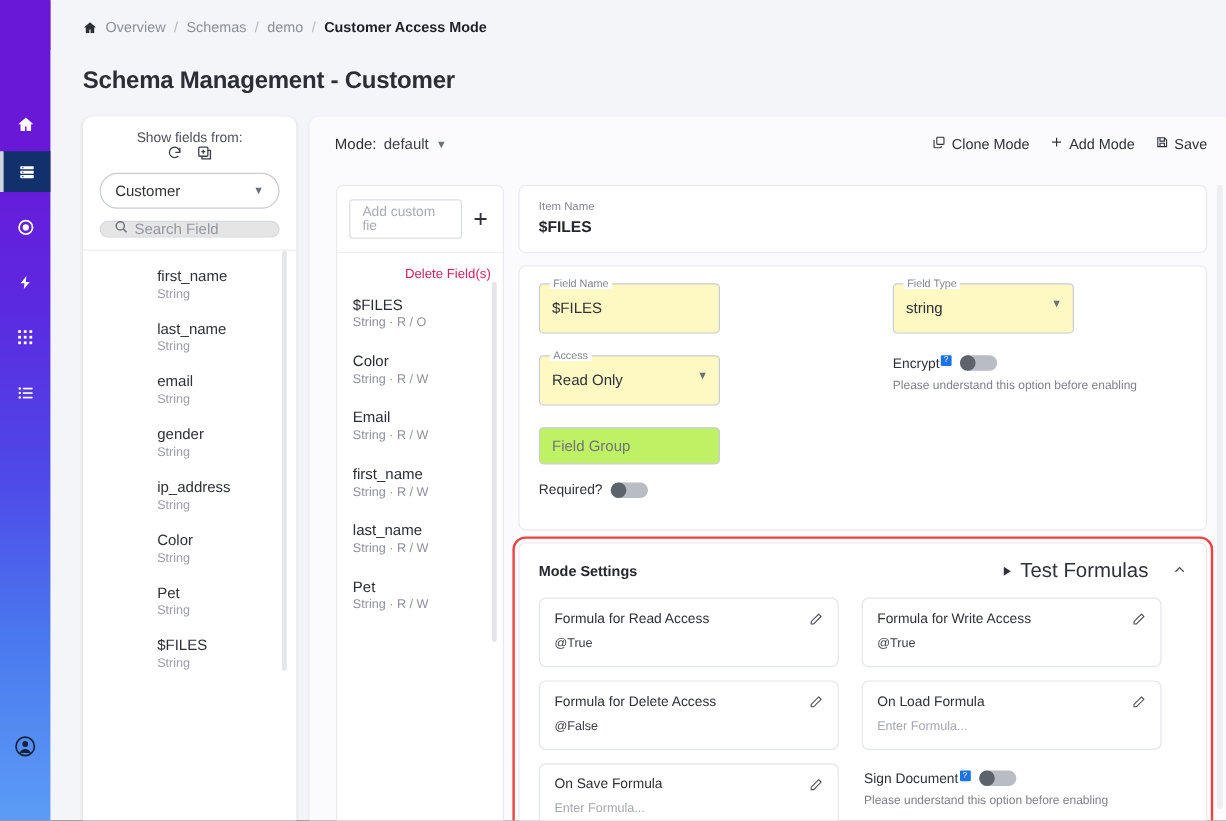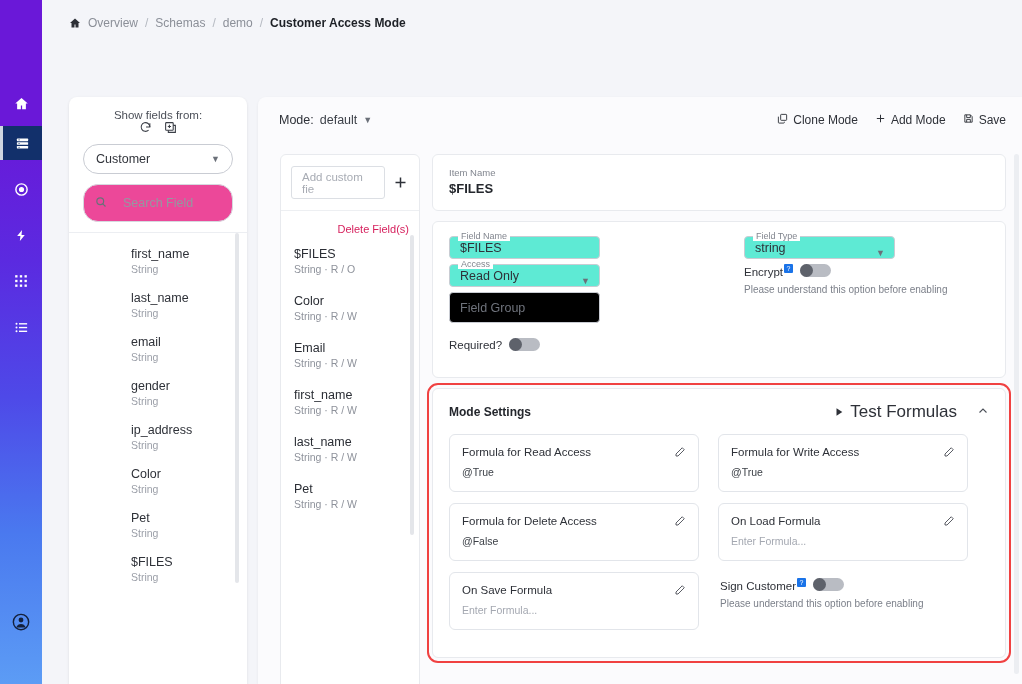--- a/index.html
+++ b/index.html
@@ -128,23 +128,23 @@
   .lp-icons { display: flex; gap: 12px; color: #3b3f47; }
   .lp-icons span { cursor: pointer; display: flex; }
   .select-box {
     height: 30px; border: 1px solid #c9ccd3; border-radius: 15px;
     display: flex; align-items: center; justify-content: space-between;
     padding: 0 12px; font-size: 12.5px; color: #31343b;
     margin-bottom: 10px; cursor: pointer; background: #fff;
   }
   .caret { color: #6b7079; font-size: 9px; }
   .search-box {
-    height: 38px; border: 1px solid #d6d9df; border-radius: 15px;
-    display: flex; align-items: center; gap: 16px;
-    padding: 0 11px; background: #ec4899; cursor: text;
+    height: 14px; border: 1px solid #d6d9df; border-radius: 15px;
+    display: flex; align-items: center; gap: 5px;
+    padding: 0 11px; background: #e5e5e5; cursor: text;
   }
   .search-box input {
     border: none; outline: none; background: transparent;
     font-size: 12.5px; color: #31343b; width: 100%;
     font-family: "Liberation Sans", sans-serif;
   }
   .search-box input::placeholder { color: #9498a1; }
   .lp-list { padding: 14px 0 0 0; position: relative; height: 498px; }
   .lp-item { padding: 0 0 14px 62px; cursor: pointer; }
   .lp-item .nm { font-size: 12.5px; color: #2e3138; line-height: 15px; }
@@ -225,40 +225,40 @@
   .item-name-card { padding: 12px 16px 14px 16px; }
   .lbl-mini { font-size: 9.5px; color: #82868f; margin-bottom: 3px; }
   .item-name-val { font-size: 13px; font-weight: bold; color: #24272d; }
 
   .setting-card { padding: 14px 16px 16px 16px; position: relative; }
   .sec-title { font-size: 12px; font-weight: bold; color: #24272d; margin-bottom: 12px; }
   .fs-grid { display: flex; }
   .fs-col { width: 50%; }
   .fs-col.right { padding-left: 25px; }
   .outline-field {
-    position: relative; height: 23px; border: 1px solid #c9ccd3;
-    border-radius: 4px; margin-bottom: 5px; background: #5eead4;
+    position: relative; height: 42px; border: 1px solid #c9ccd3;
+    border-radius: 4px; margin-bottom: 18px; background: #fef9c3;
     display: flex; align-items: center; padding: 0 10px;
     font-size: 12.5px; color: #2e3138; width: 151px; cursor: text;
   }
   .outline-field.wide { width: 151px; }
   .outline-field .legend {
     position: absolute; left: 8px; top: -6px;
     background: #fff; padding: 0 3px;
     font-size: 9px; color: #82868f;
   }
   .outline-field .sel-caret {
     position: absolute; right: 9px; top: 11px;
     color: #6b7079; font-size: 9px;
   }
   .plain-field {
     height: 31px; border: 1px solid #c9ccd3; border-radius: 4px;
     display: flex; align-items: center; padding: 0 10px;
     font-size: 12.5px; color: #6f737c; width: 151px;
-    margin-bottom: 15px; cursor: text; background: #000000;
+    margin-bottom: 15px; cursor: text; background: #bef264;
   }
   .toggle-row {
     display: flex; align-items: center; gap: 7px;
     font-size: 11.5px; color: #2e3138; margin-bottom: 10px;
   }
   .toggle {
     width: 31px; height: 13px; border-radius: 7px;
     background: #b9bcc3; position: relative; cursor: pointer;
     display: inline-block;
   }
@@ -407,20 +407,21 @@
           </svg>
       </span>
       <span class="crumb">Overview</span>
       <span class="crumb-sep">/</span>
       <span class="crumb">Schemas</span>
       <span class="crumb-sep">/</span>
       <span class="crumb">demo</span>
       <span class="crumb-sep">/</span>
       <span class="crumb active">Customer Access Mode</span>
     </div>
+    <div class="page-title">Schema Management - Customer</div>
   </div>
 
   <div class="lpanel">
     <div class="lpanel-top">
       <div class="lp-row">
         <span class="lp-label">Show fields from:</span>
         <span class="lp-icons">
           <span>
             <svg width="13" height="13" viewBox="0 0 24 24" fill="none" stroke="currentColor" stroke-width="2">
                 <path d="M20 11a8 8 0 1 0-2.3 5.7"></path>
@@ -681,21 +682,21 @@
                 <span class="pencil">
                     <svg width="12" height="12" viewBox="0 0 24 24" fill="none" stroke="currentColor" stroke-width="1.8">
                       <path d="M16.5 3.5 20.5 7.5 8 20H4v-4z"></path>
                     </svg>
                   </span>
               </div>
               <div class="fbox-val ph">Enter Formula...</div>
             </div>
             <div class="sign-wrap">
               <div class="toggle-row">
-                <span><span>Sign Customer</span><span class="help-badge">?</span></span>
+                <span><span>Sign Document</span><span class="help-badge">?</span></span>
                 <span class="toggle">
                     <span class="knob"></span>
                   </span>
               </div>
               <div class="note">Please understand this option before enabling</div>
             </div>
           </div>
         </div>
       </div>
 

